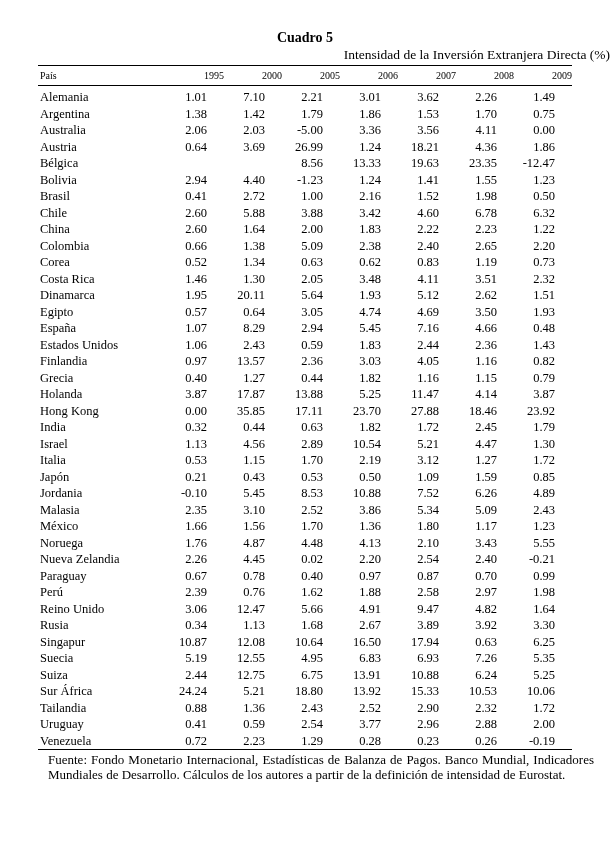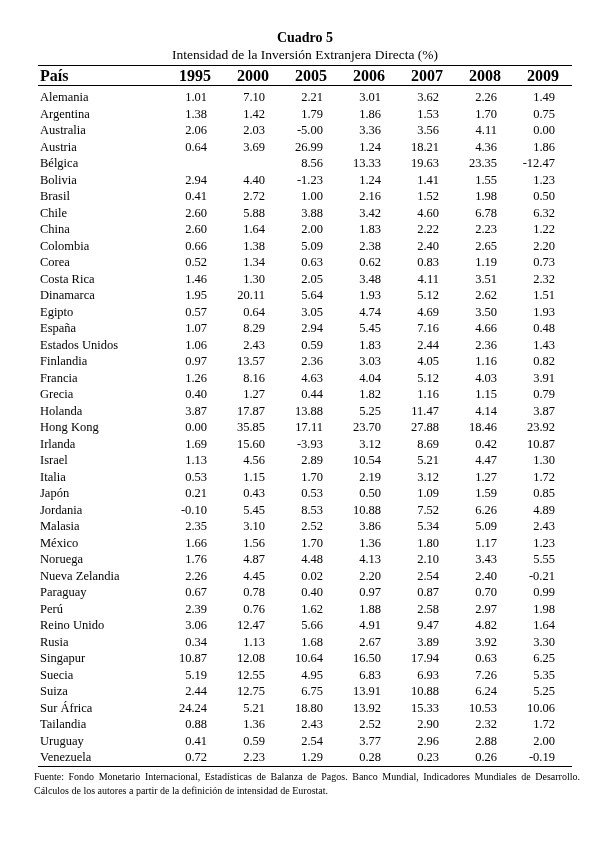--- a/index.html
+++ b/index.html
@@ -15,57 +15,57 @@
     overflow: hidden;
   }
   .title {
     margin-top: 30px;
     text-align: center;
     font-size: 14px;
     font-weight: bold;
     line-height: 16px;
   }
   .subtitle {
-    text-align: center;
+    text-align: right;
     font-size: 13.5px;
     line-height: 17px;
   }
   table.fdi {
     margin: 2px 0 0 38px;
     width: 534px;
     border-collapse: collapse;
     table-layout: fixed;
     font-size: 12.5px;
   }
   table.fdi thead tr {
     border-top: 1.2px solid #000;
     border-bottom: 1.2px solid #000;
   }
   table.fdi { border-bottom: 1.4px solid #000; }
   table.fdi th {
-    font-weight: bold;
-    font-size: 16px;
+    font-weight: normal;
+    font-size: 10px;
     height: 20px;
     vertical-align: middle;
   }
   table.fdi th:first-child { text-align: left; padding-left: 2px; width: 128px; }
-  table.fdi th:not(:first-child) { text-align: center; width: 58px; }
+  table.fdi th:not(:first-child) { text-align: right; width: 58px; }
   table.fdi td {
     height: 16.5px;
     line-height: 16.5px;
     vertical-align: middle;
     white-space: nowrap;
   }
   table.fdi td:first-child { text-align: left; padding-left: 2px; font-family: Liberation Serif, serif; }
   table.fdi td:not(:first-child) { text-align: right; padding-right: 17px; }
   table.fdi tbody tr:first-child td { padding-top: 3px; }
   .footer {
-    margin: 3px 0 0 34px;
+    margin: 3px 0 0 48px;
     width: 546px;
-    font-size: 10px;
+    font-size: 13px;
     line-height: 14.5px;
     text-align: justify;
   }
 </style>
 </head>
 <body>
 
 <div class="page">
 
   <div class="title">Cuadro 5</div>
@@ -250,30 +250,20 @@
           <td>Finlandia</td>
           <td>0.97</td>
           <td>13.57</td>
           <td>2.36</td>
           <td>3.03</td>
           <td>4.05</td>
           <td>1.16</td>
           <td>0.82</td>
         </tr>
         <tr>
-          <td>Francia</td>
-          <td>1.26</td>
-          <td>8.16</td>
-          <td>4.63</td>
-          <td>4.04</td>
-          <td>5.12</td>
-          <td>4.03</td>
-          <td>3.91</td>
-        </tr>
-        <tr>
           <td>Grecia</td>
           <td>0.40</td>
           <td>1.27</td>
           <td>0.44</td>
           <td>1.82</td>
           <td>1.16</td>
           <td>1.15</td>
           <td>0.79</td>
         </tr>
         <tr>
@@ -290,28 +280,28 @@
           <td>Hong Kong</td>
           <td>0.00</td>
           <td>35.85</td>
           <td>17.11</td>
           <td>23.70</td>
           <td>27.88</td>
           <td>18.46</td>
           <td>23.92</td>
         </tr>
         <tr>
-          <td>Irlanda</td>
-          <td>1.69</td>
-          <td>15.60</td>
-          <td>-3.93</td>
-          <td>3.12</td>
-          <td>8.69</td>
-          <td>0.42</td>
-          <td>10.87</td>
+          <td>India</td>
+          <td>0.32</td>
+          <td>0.44</td>
+          <td>0.63</td>
+          <td>1.82</td>
+          <td>1.72</td>
+          <td>2.45</td>
+          <td>1.79</td>
         </tr>
         <tr>
           <td>Israel</td>
           <td>1.13</td>
           <td>4.56</td>
           <td>2.89</td>
           <td>10.54</td>
           <td>5.21</td>
           <td>4.47</td>
           <td>1.30</td>

